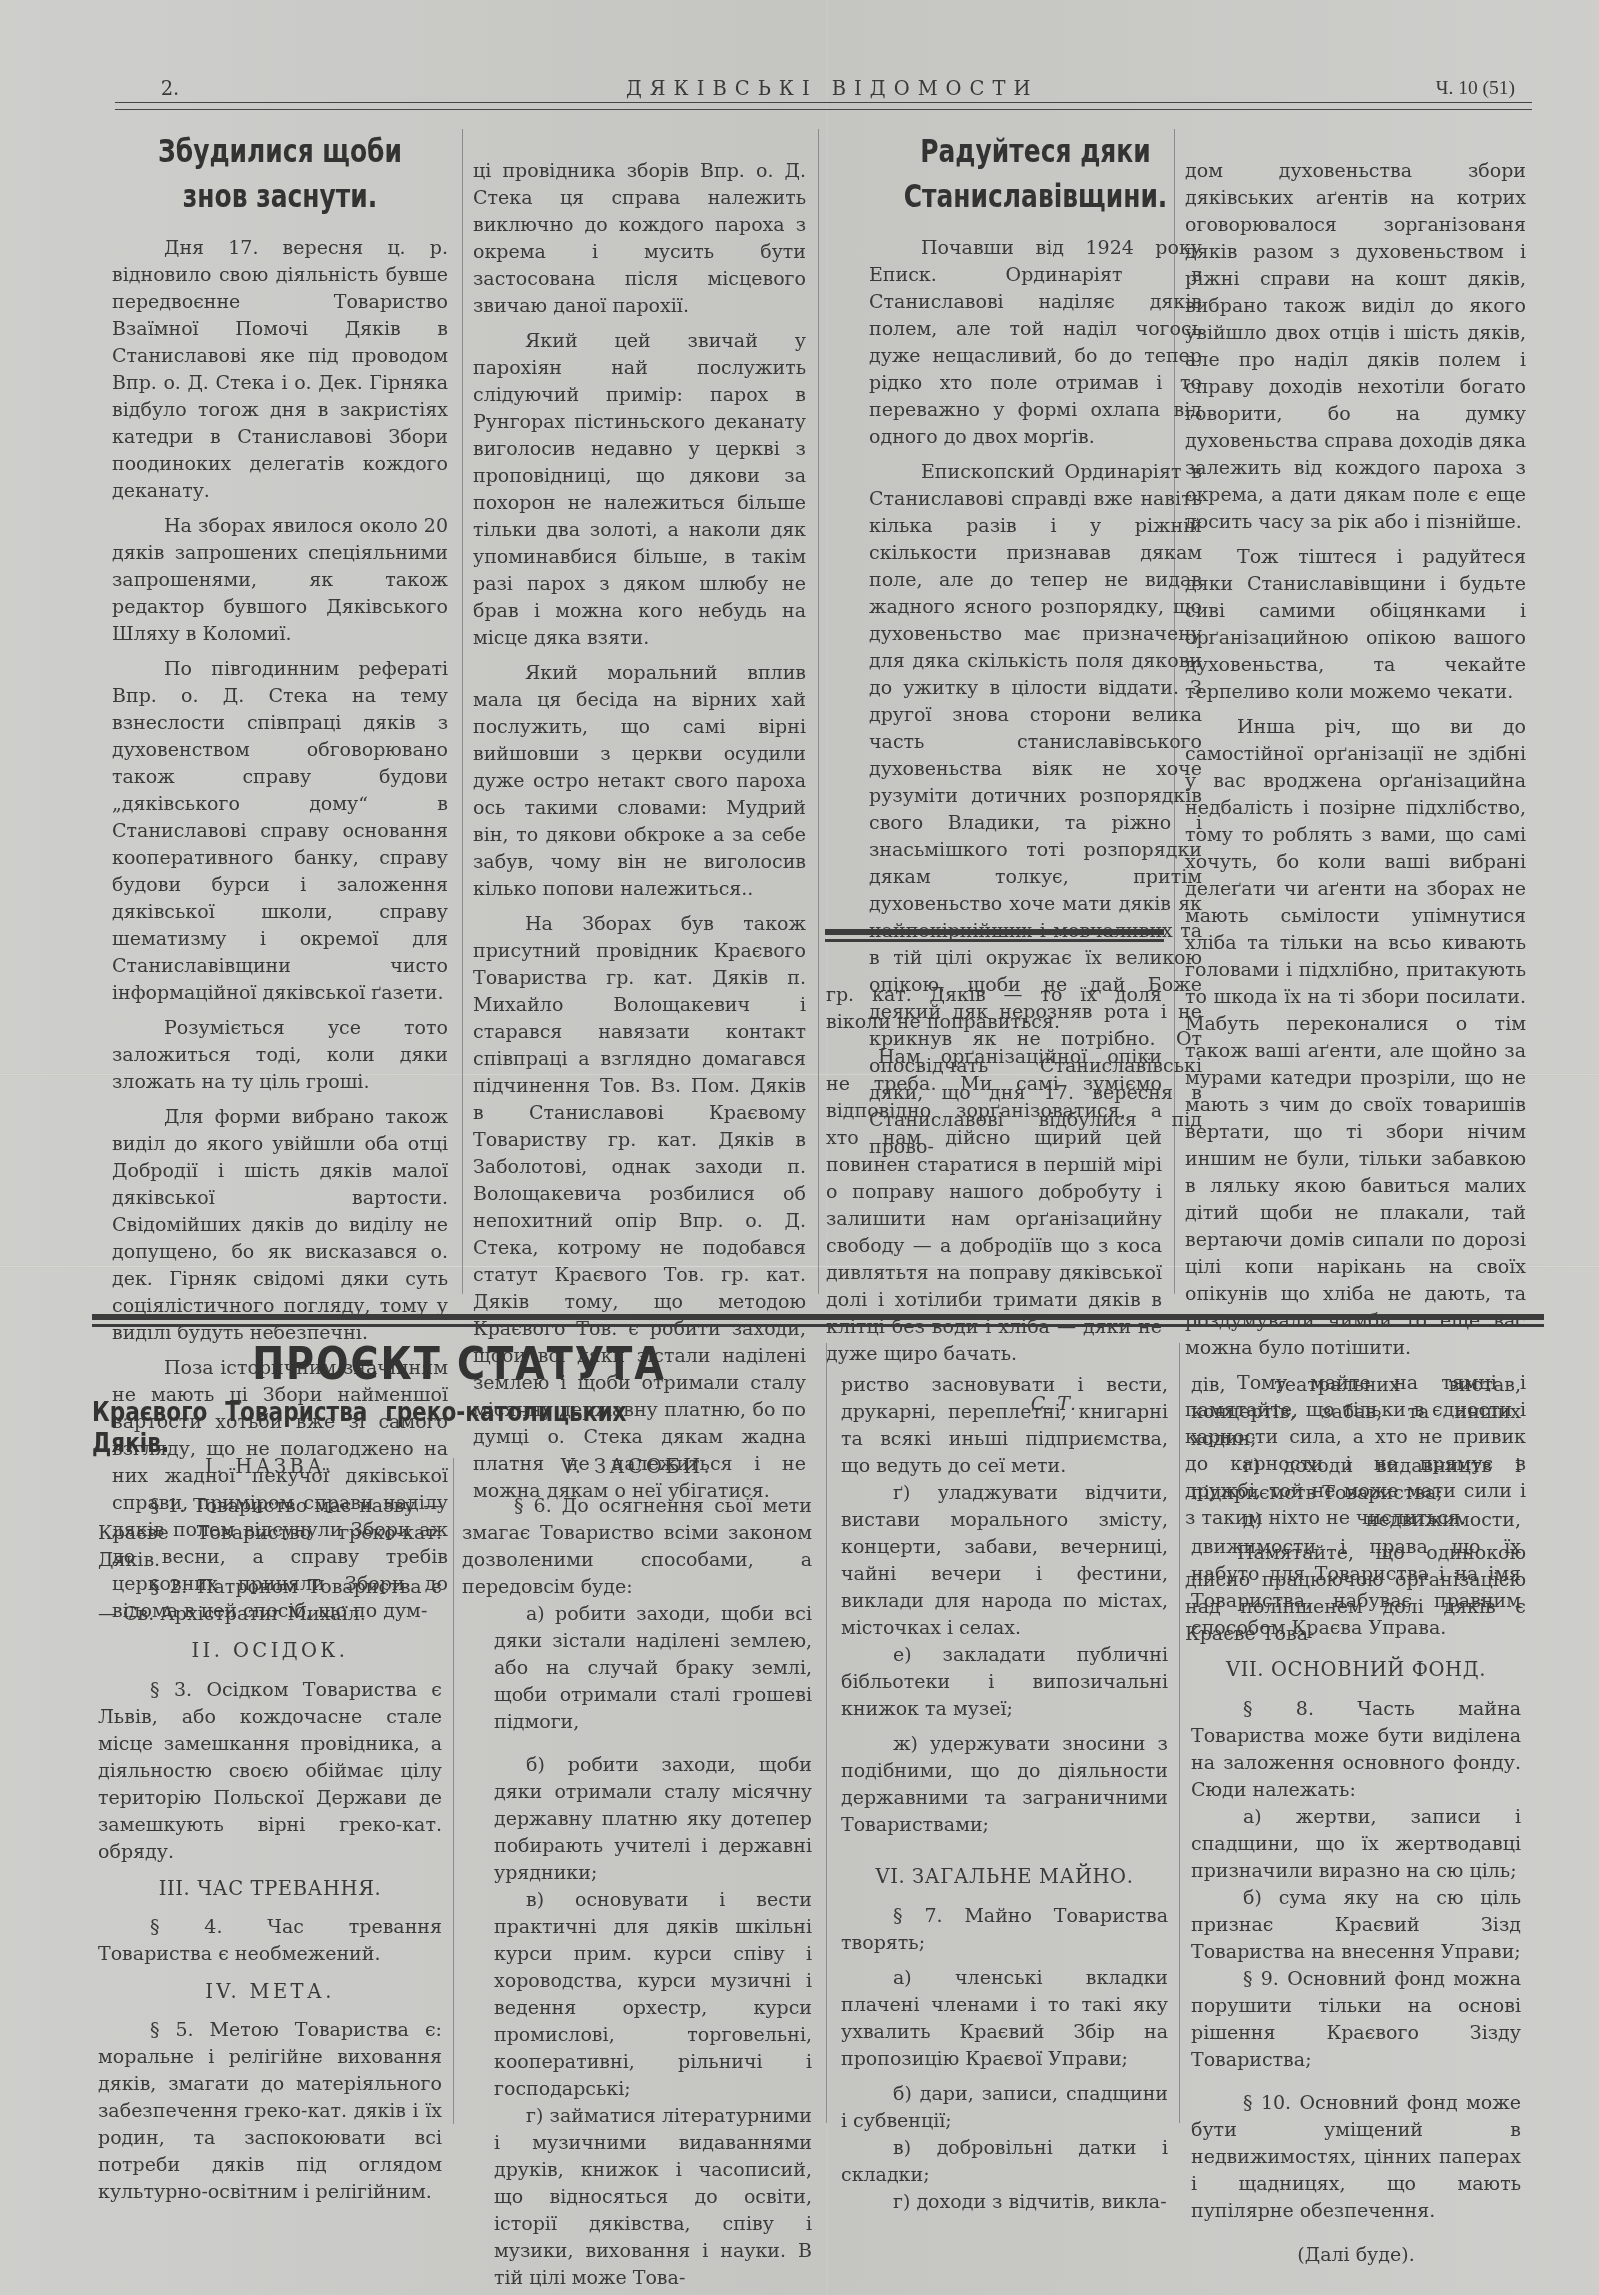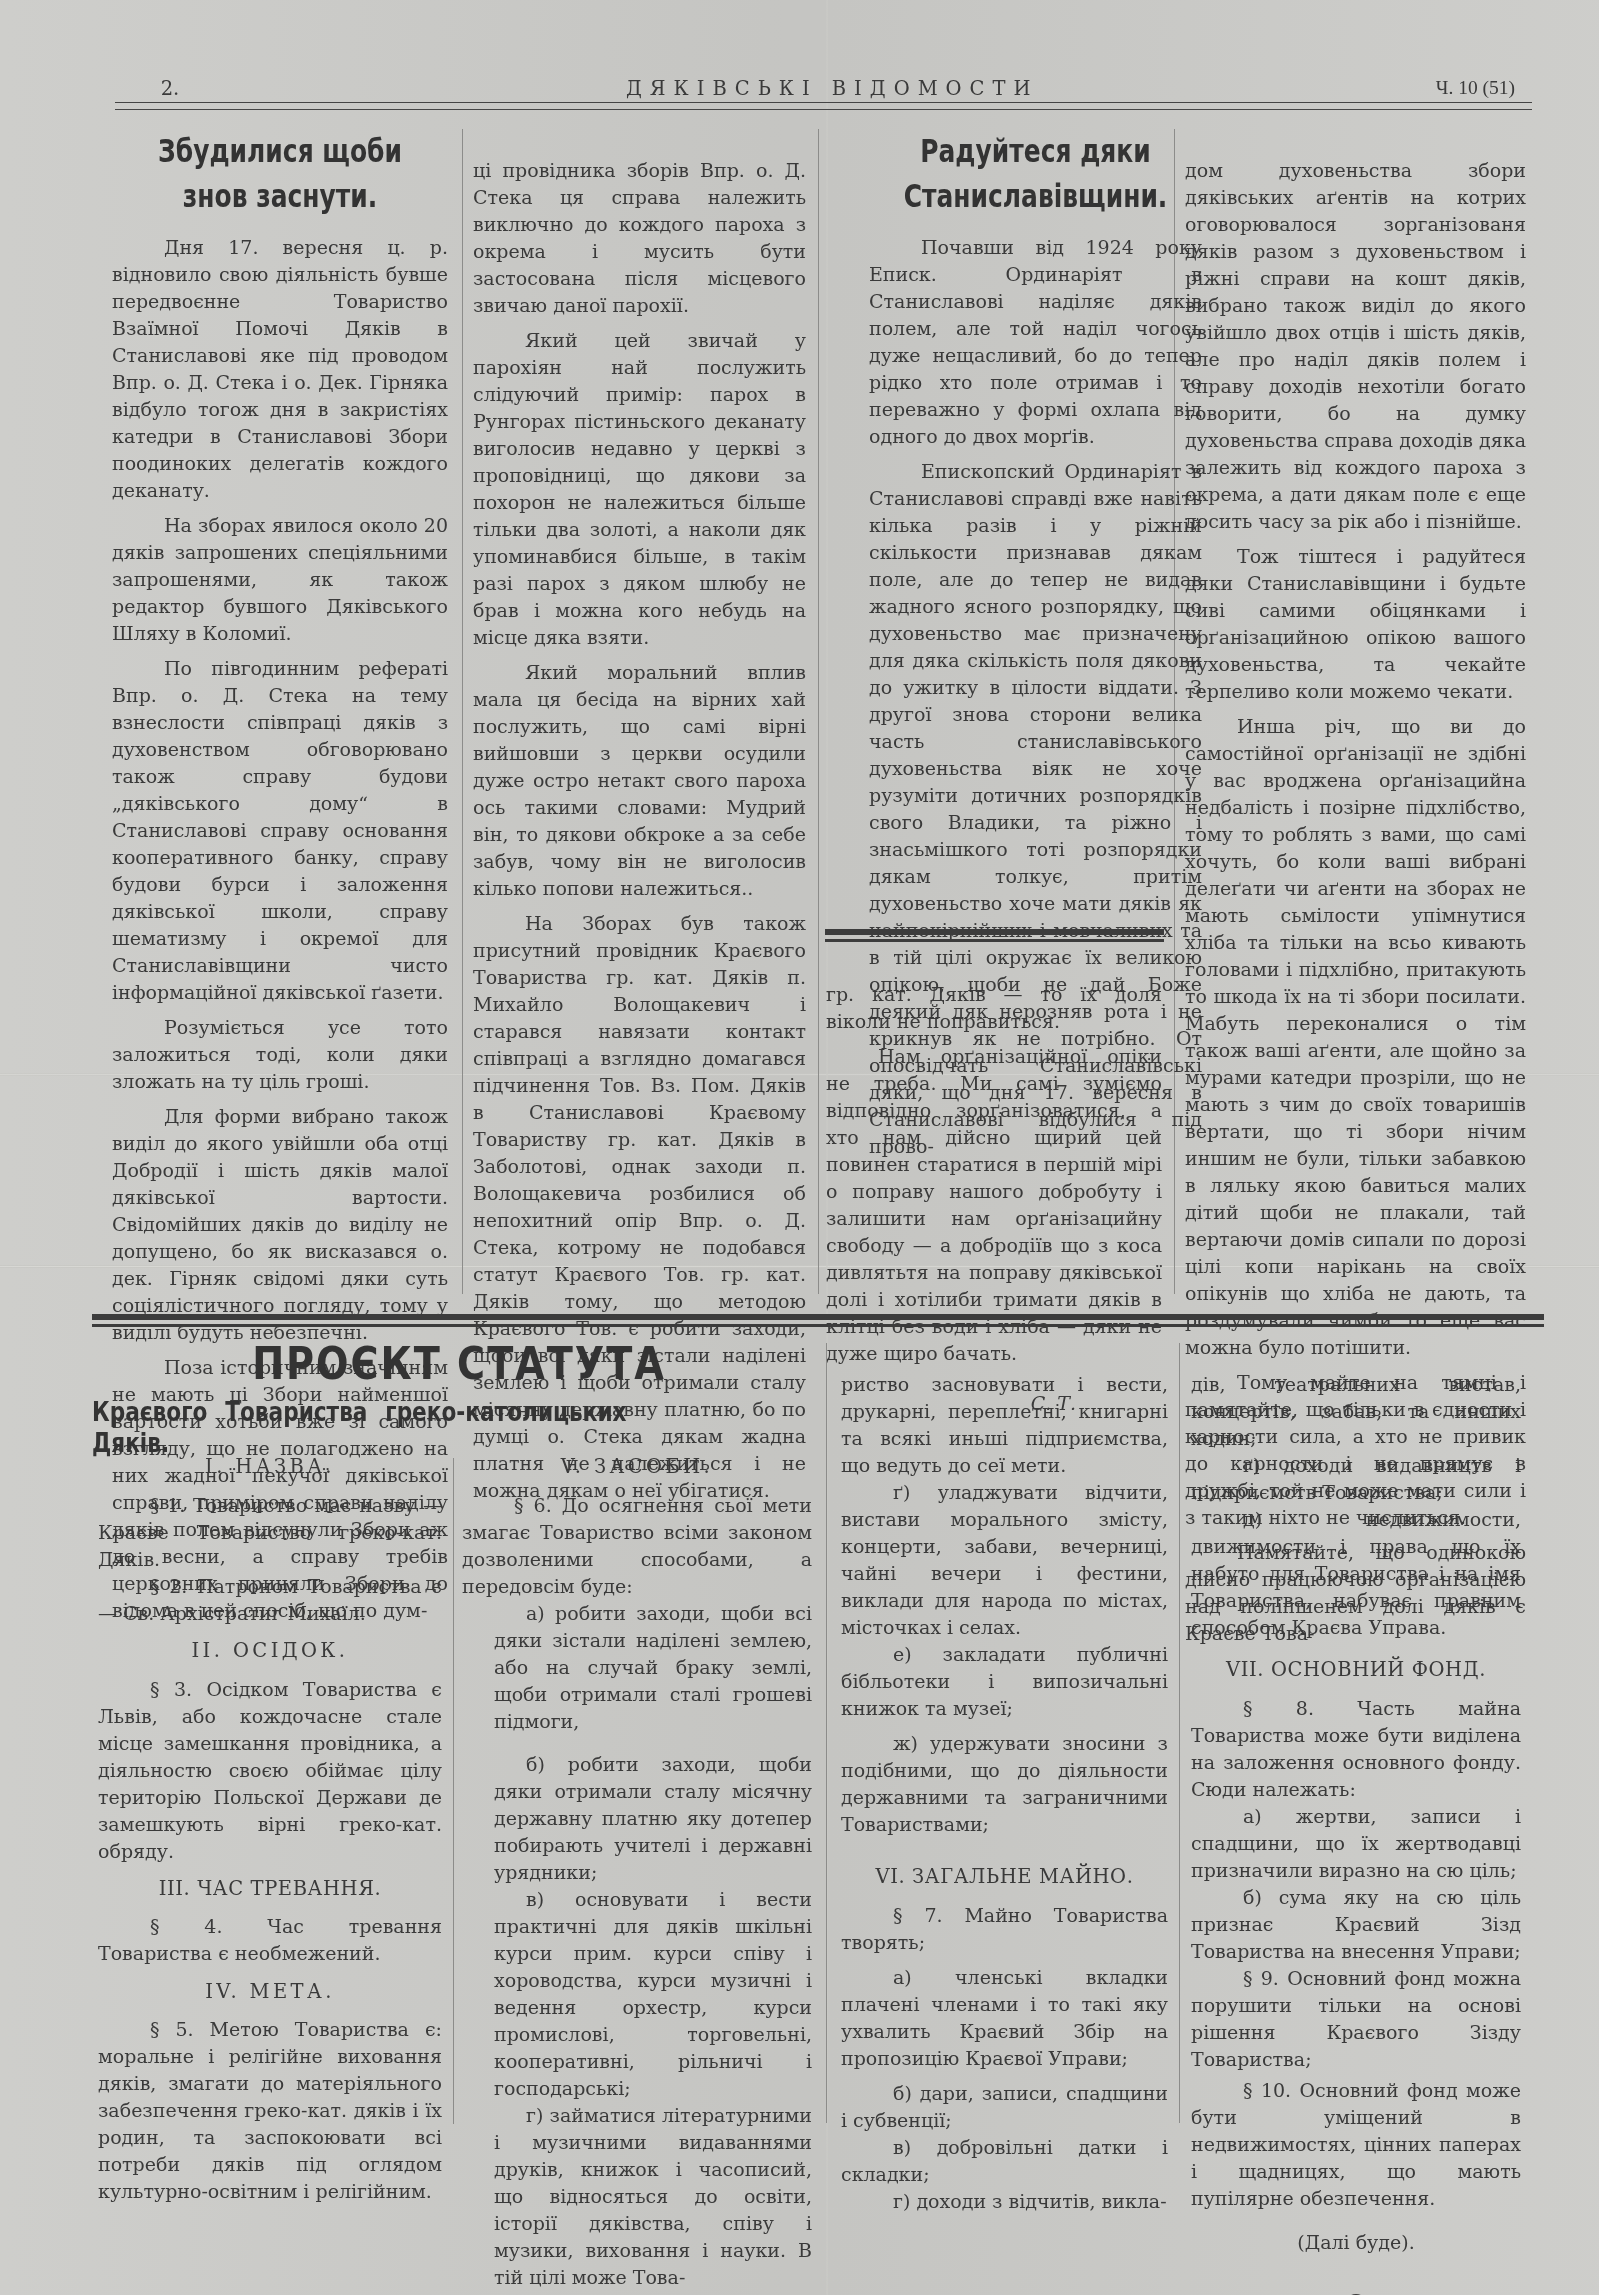--- a/index.html
+++ b/index.html
@@ -164,21 +164,21 @@
 
   <div class="col" style="left:1191px; top:1343px; width:330px;">
     <p class="noind">дів, театральних вистав, концертів, забав, та инших ходин;</p>
     <p class="item" style="margin-top:0">ґ) доходи видавництв і підприємств Товариства;</p>
     <p class="item" style="margin-top:0">д) недвижимости, движимости і права що їх набуто для Товариства і на імя Товариства, набуває правним способом Краєва Управа.</p>
     <div class="sec-head cond" style="margin-top:15px">VII. ОСНОВНИЙ ФОНД.</div>
     <p>§ 8. Часть майна Товариства може бути виділена на заложення основного фонду. Сюди належать:</p>
     <p class="item" style="margin-top:0">а) жертви, записи і спадщини, що їх жертводавці призначили виразно на сю ціль;</p>
     <p class="item" style="margin-top:0">б) сума яку на сю ціль признає Краєвий Зізд Товариства на внесення Управи;</p>
     <p style="margin-top:0">§ 9. Основний фонд можна порушити тільки на основі рішення Краєвого Зізду Товариства;</p>
-    <p style="margin-top:4px">§ 10. Основний фонд може бути уміщений в недвижимостях, цінних паперах і щадницях, що мають пупілярне обезпечення.</p>
+    <p style="margin-top:16px">§ 10. Основний фонд може бути уміщений в недвижимостях, цінних паперах і щадницях, що мають пупілярне обезпечення.</p>
     <div class="closing">(Далі буде).</div>
     <svg class="ornament" viewBox="0 0 100 100">
       <g fill="none" stroke="#3a3a3a" stroke-width="5">
         <circle cx="50" cy="28" r="18"></circle>
         <circle cx="28" cy="50" r="18"></circle>
         <circle cx="72" cy="50" r="18"></circle>
         <circle cx="36" cy="76" r="16"></circle>
         <circle cx="64" cy="76" r="16"></circle>
       </g>
       <circle cx="50" cy="52" r="8" fill="#3a3a3a"></circle>

